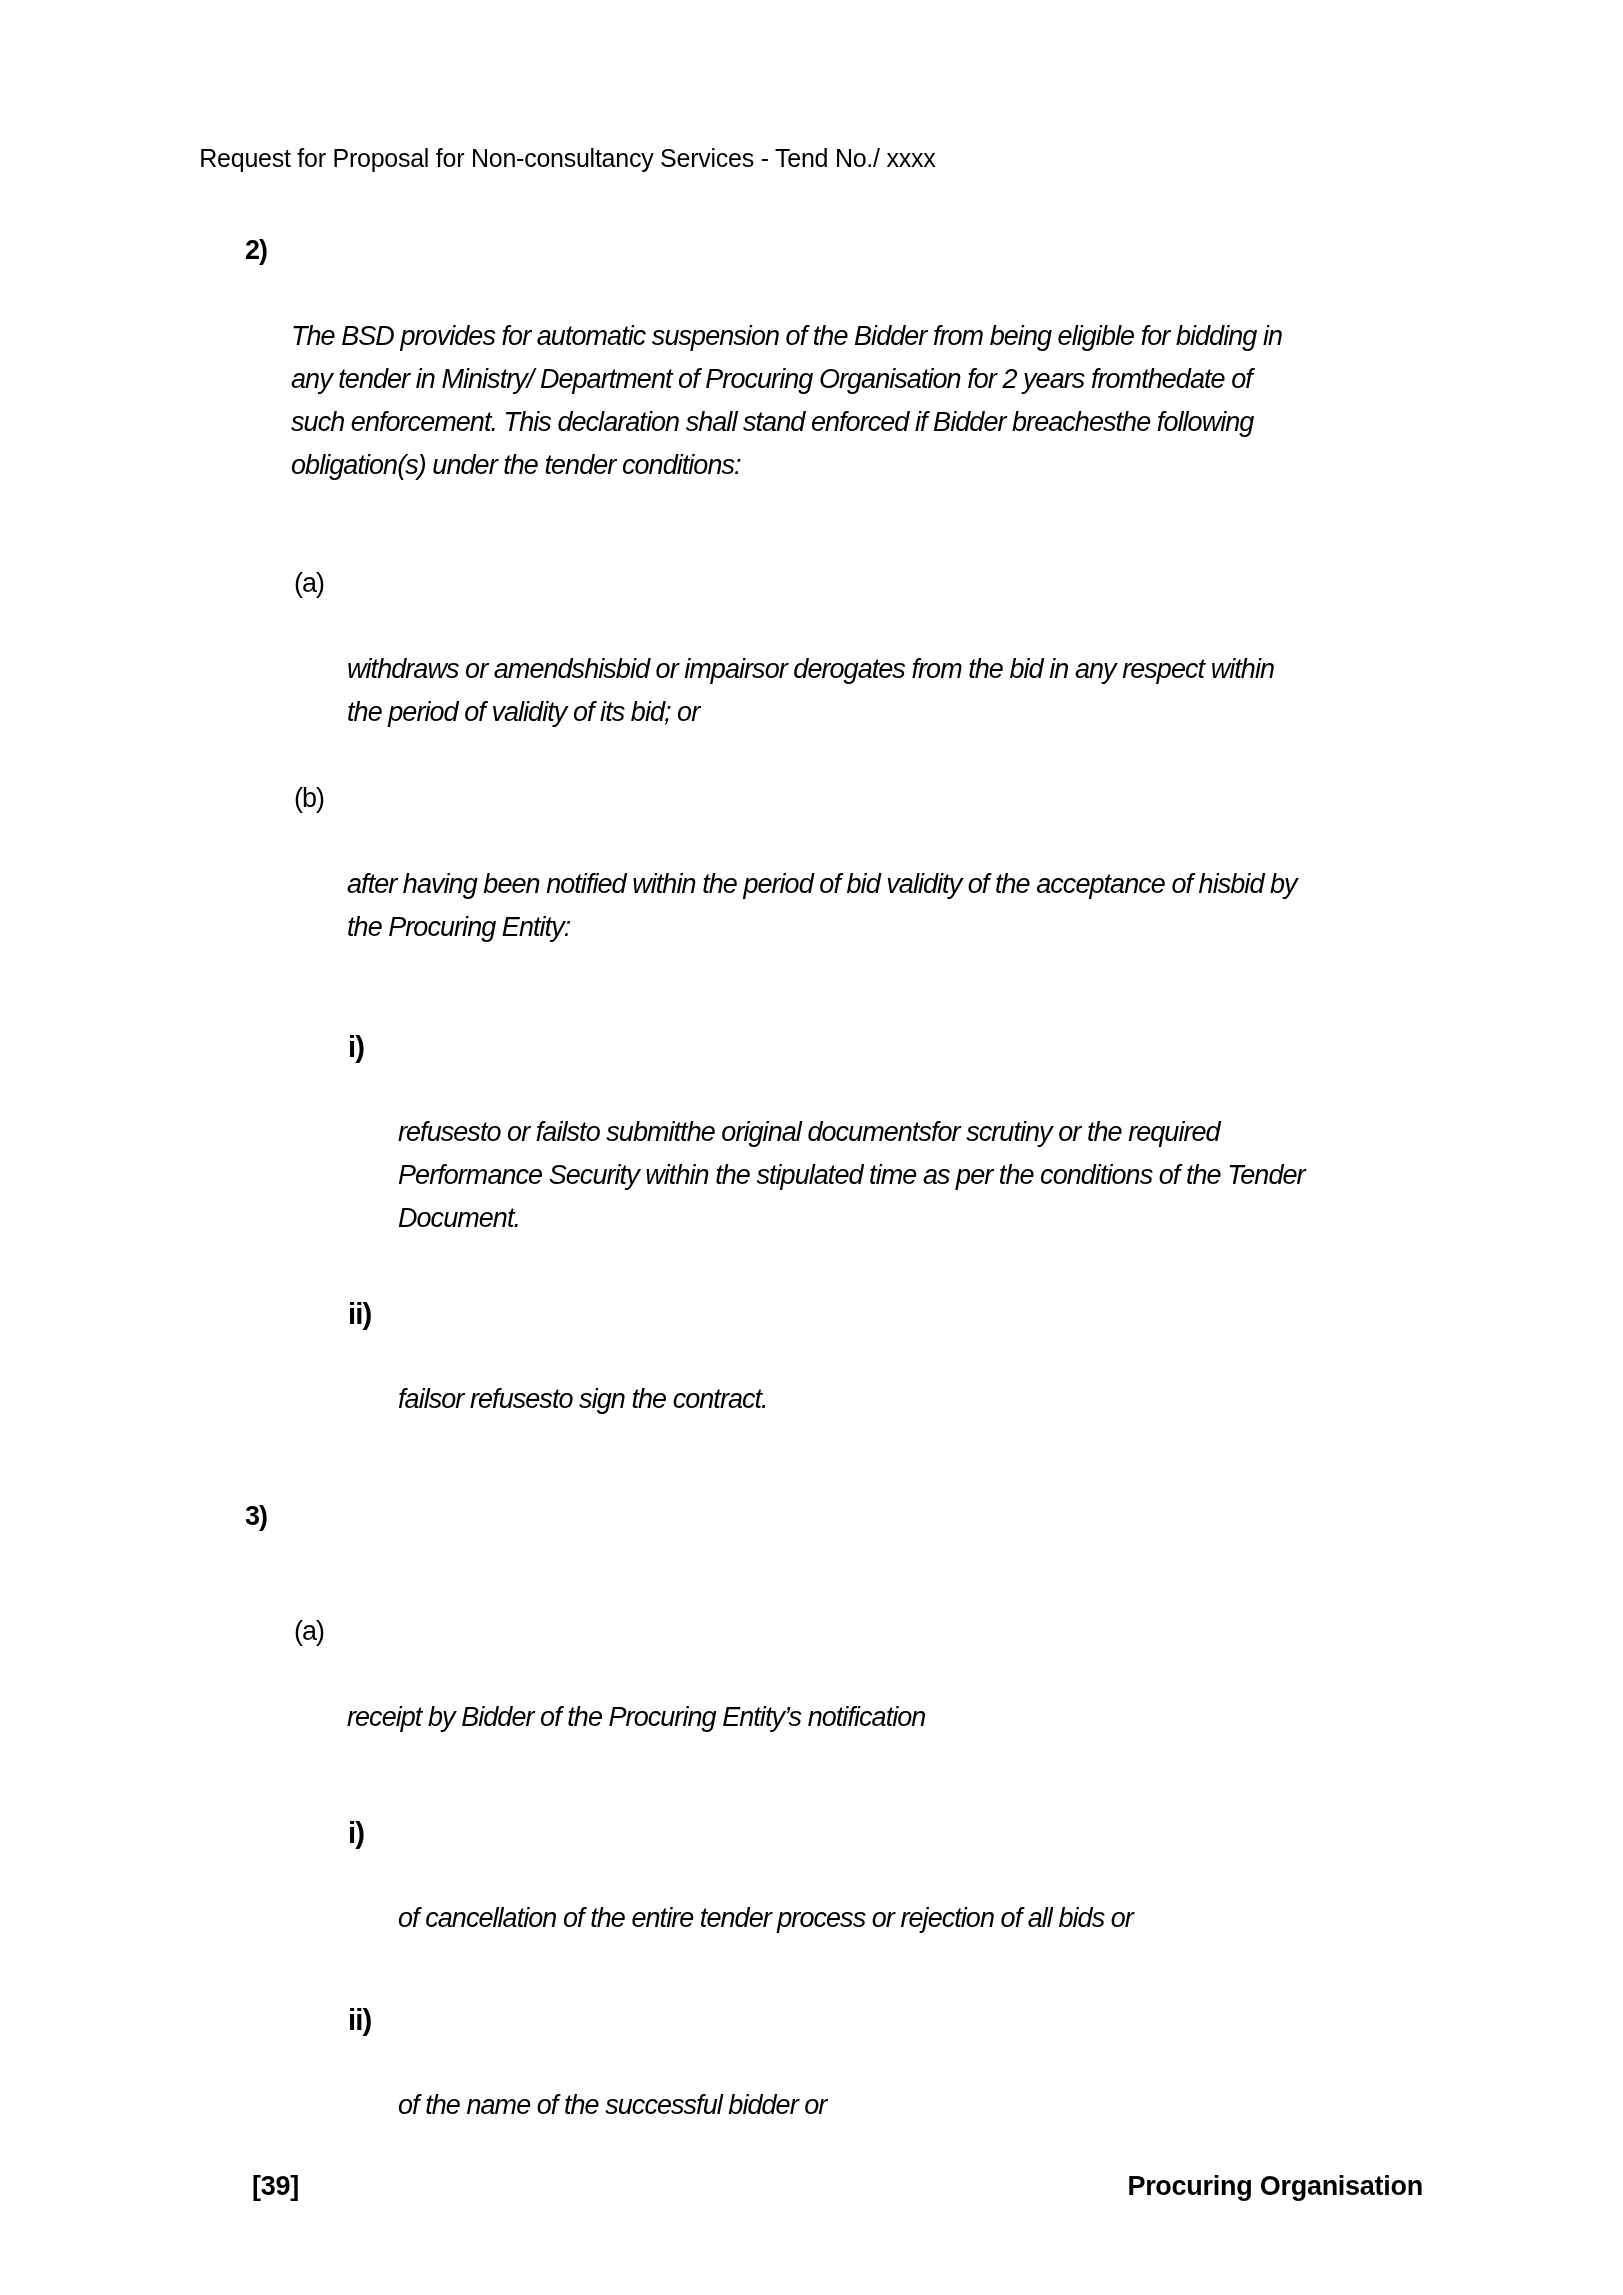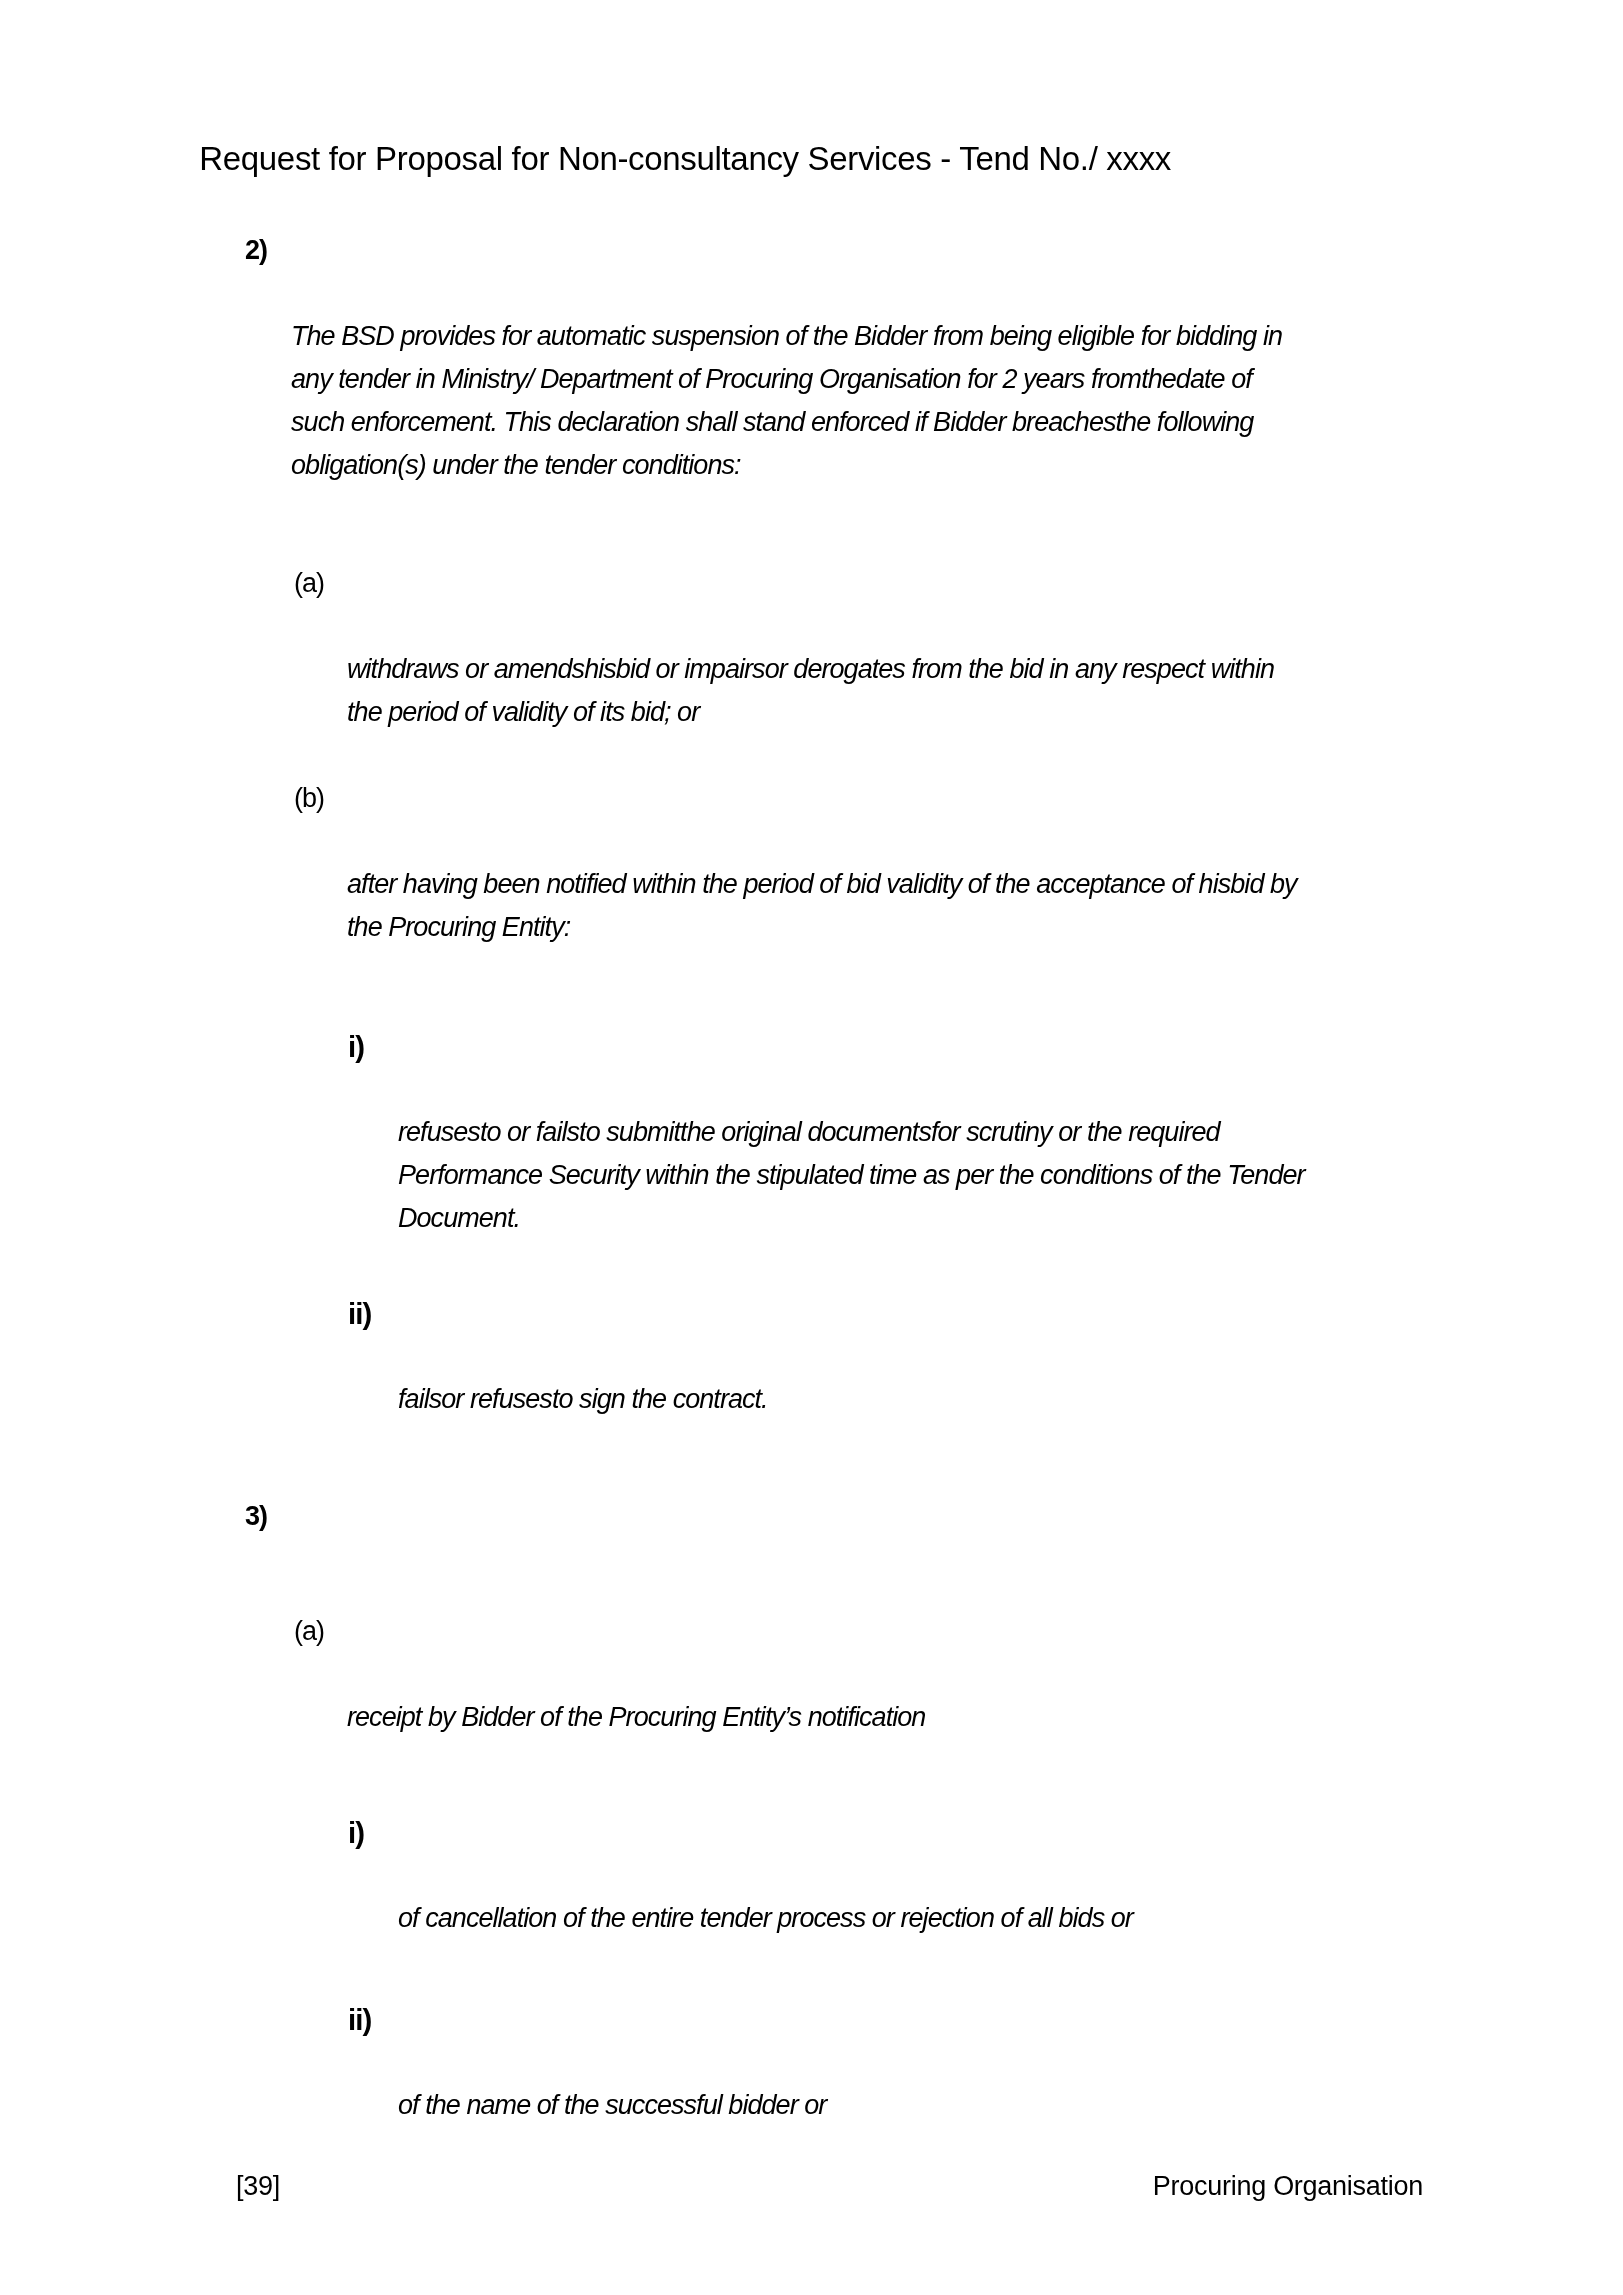--- a/index.html
+++ b/index.html
@@ -15,21 +15,21 @@
     color: #000000;
     font-family: "Liberation Sans", sans-serif;
     overflow: hidden;
   }
   .content {
     padding: 0 39px 0 196px;
   }
   .doc-header {
     margin-top: 100px;
     margin-left: 3.3px;
-    font-size: 33px;
+    font-size: 25px;
     line-height: 39px;
     letter-spacing: -0.01em;
     white-space: pre-line;
   }
   .body-text {
     font-size: 27px;
     line-height: 43px;
     letter-spacing: -0.035em;
     white-space: pre-line;
   }
@@ -42,26 +42,27 @@
 
   .l2 { padding-left: 151px; }
   .l2 > .marker { left: 98px; font-weight: normal; }
 
   .l3 { padding-left: 202px; }
   .l3 > .marker { left: 152px; font-weight: bold; font-size: 29.4px; }
 
   .doc-footer {
     position: absolute;
     top: 2167px;
-    left: 0;
+    left: 16px;
     right: 0;
     height: 39px;
     font-size: 27px;
     line-height: 39px;
     letter-spacing: -0.01em;
+    font-weight: bold;
   }
   .doc-footer .page-num { position: absolute; left: 236px; }
   .doc-footer .footer-right { position: absolute; right: 200px; }
 
   
   .mt78  { margin-top: 51px; }
   .mt49  { margin-top: 32px; }
   .mt0   { margin-top: 0; }
   .mt50  { margin-top: 33px; }
   .mt13  { margin-top: 8.5px; }

